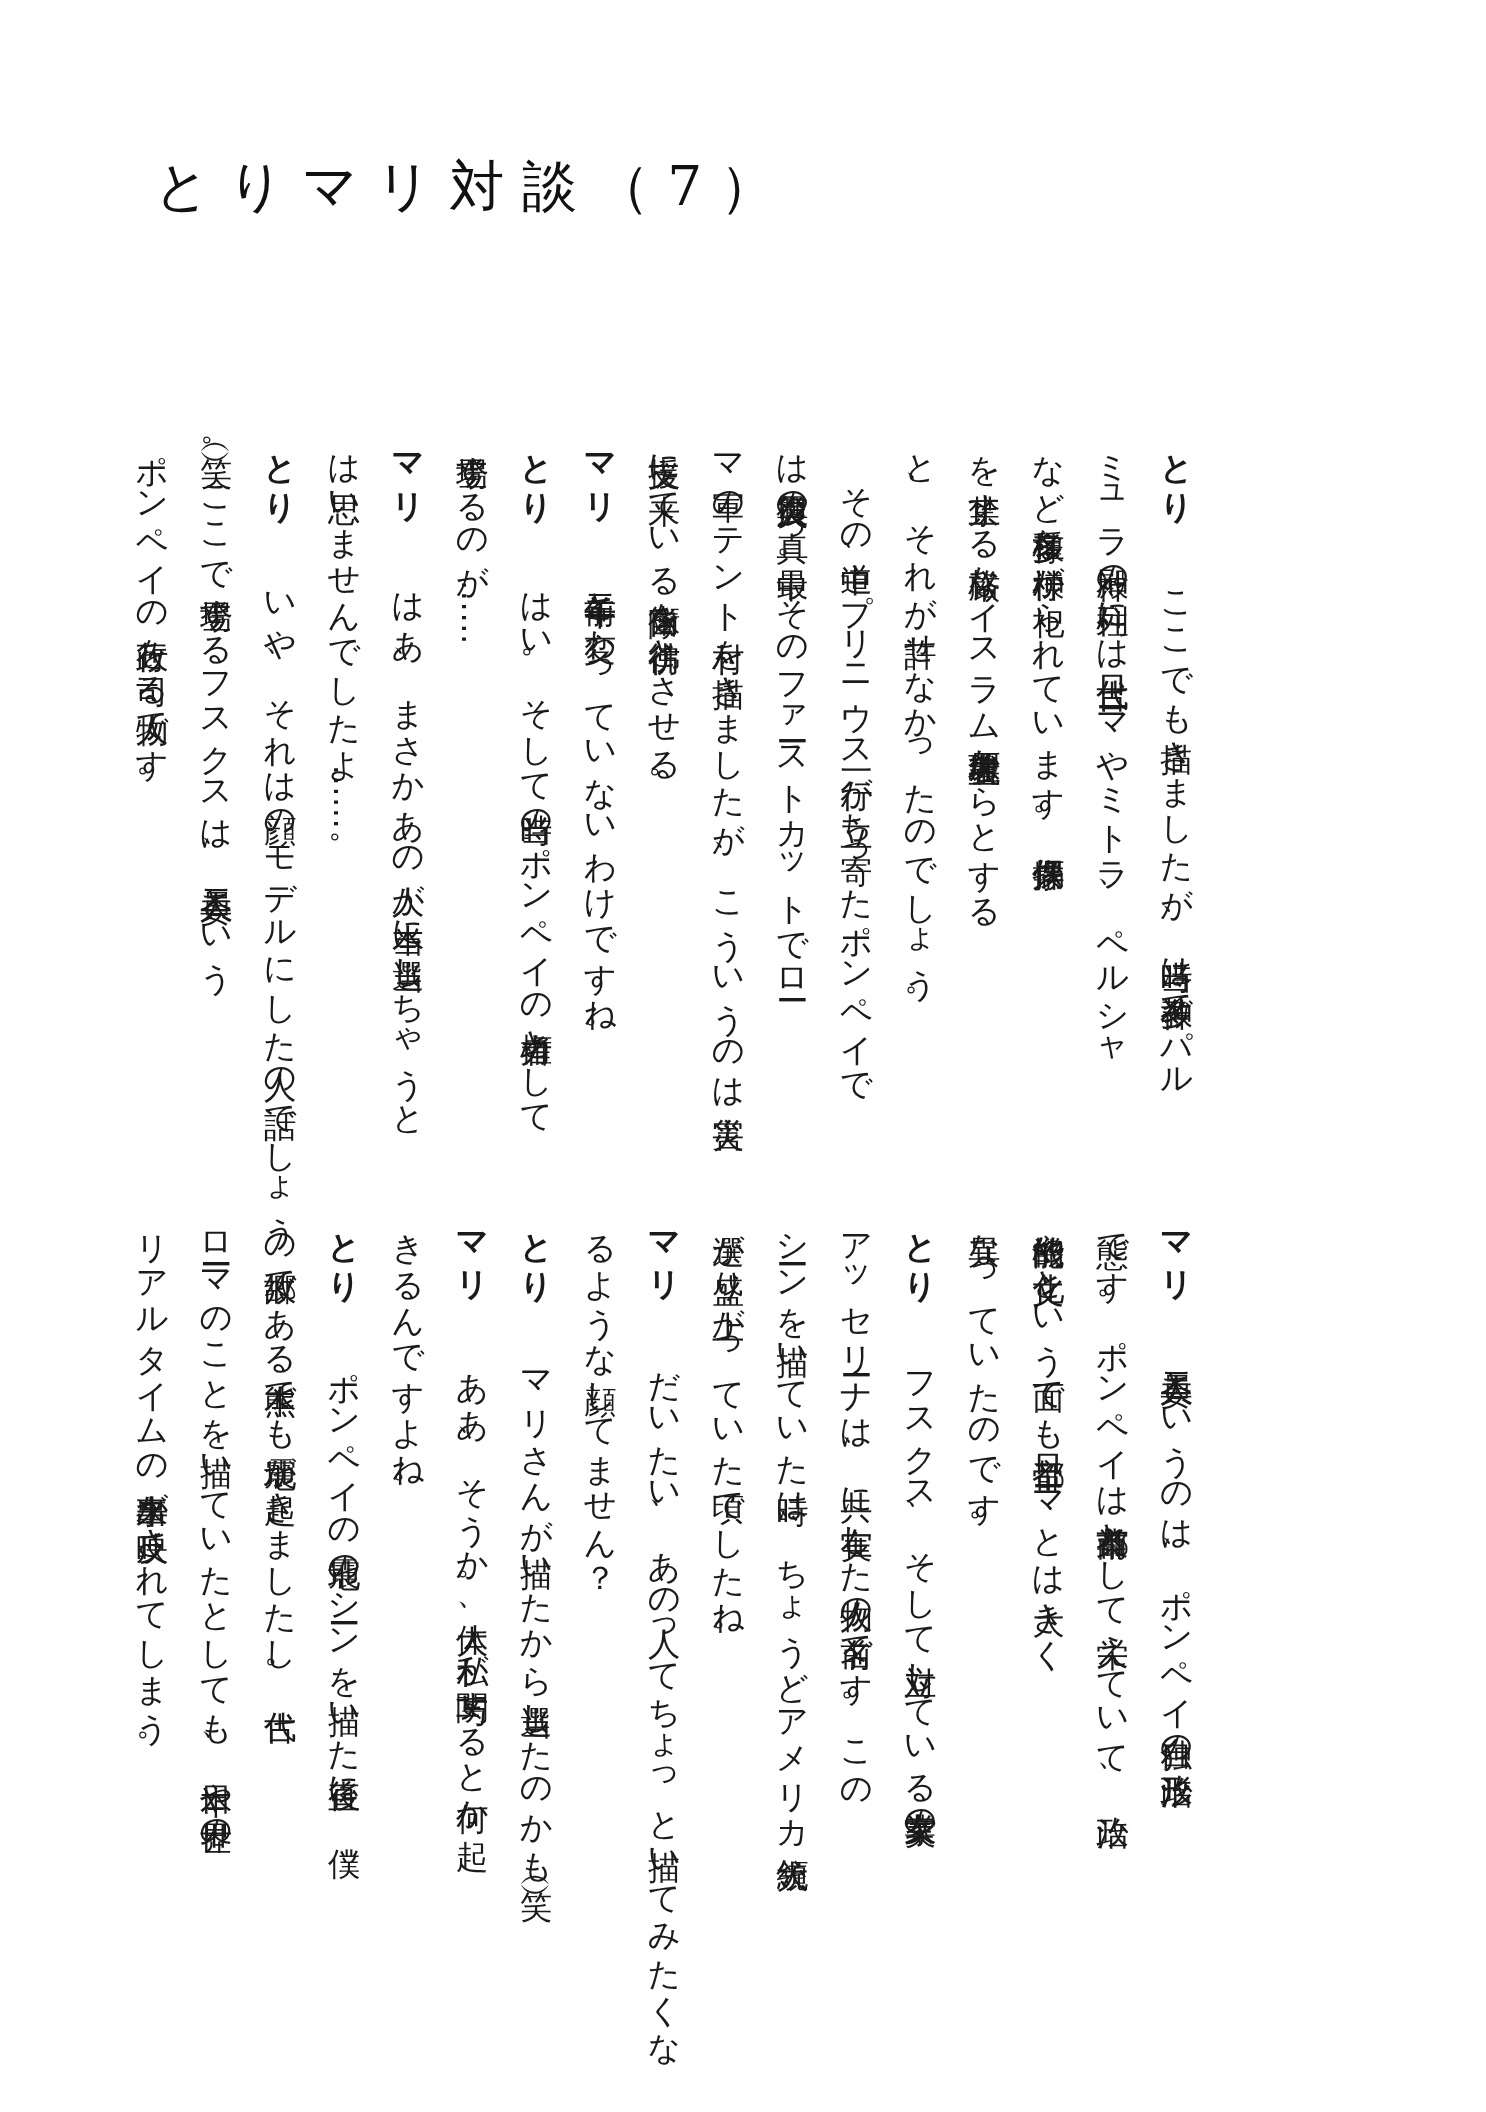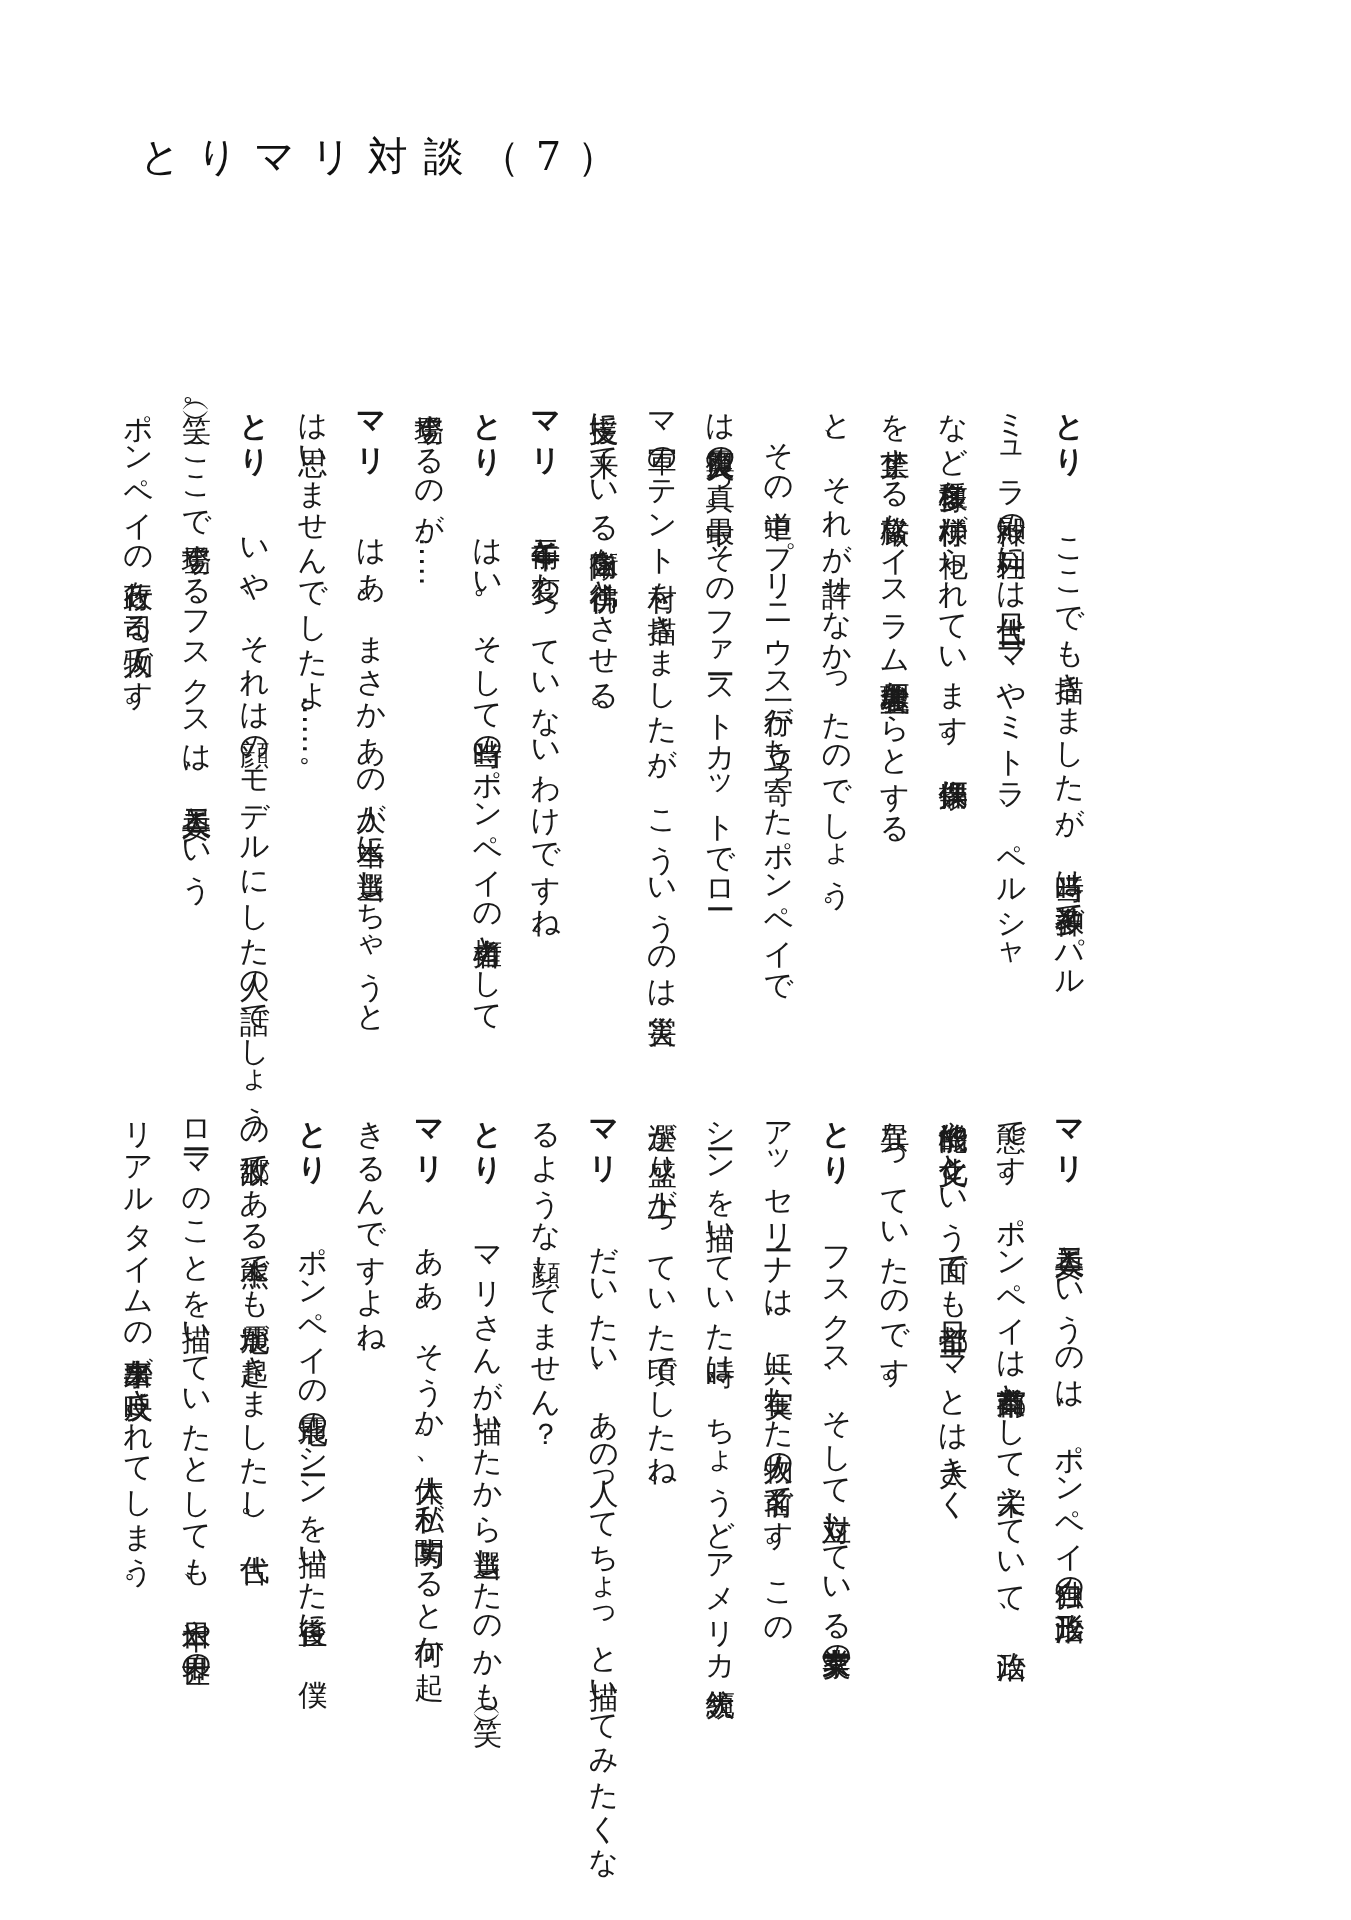--- a/index.html
+++ b/index.html
@@ -1,20 +1,20 @@
 <!DOCTYPE html>
 <html><head>
 <meta charset="utf-8">
 <style>
   html, body { margin: 0; padding: 0; background: #ffffff; }
   body { width: 1351px; height: 1920px; position: relative; overflow: hidden; color: #1a1a1a; }
   .title {
     position: absolute; left: 140px; top: 102px;
     font-family: "DejaVu Serif", "Liberation Serif", serif;
-    font-size: 40px; letter-spacing: 16px; font-weight: normal; color: #111;
+    font-size: 50px; letter-spacing: 16px; font-weight: normal; color: #111;
     white-space: nowrap;
   }
   .block {
     position: absolute; right: 252px; width: 1000px;
     writing-mode: vertical-rl;
     font-family: "DejaVu Sans", "Liberation Sans", sans-serif;
     font-size: 29.4px; line-height: 58.2px;
     height: 540px;
     display: block;
   }

